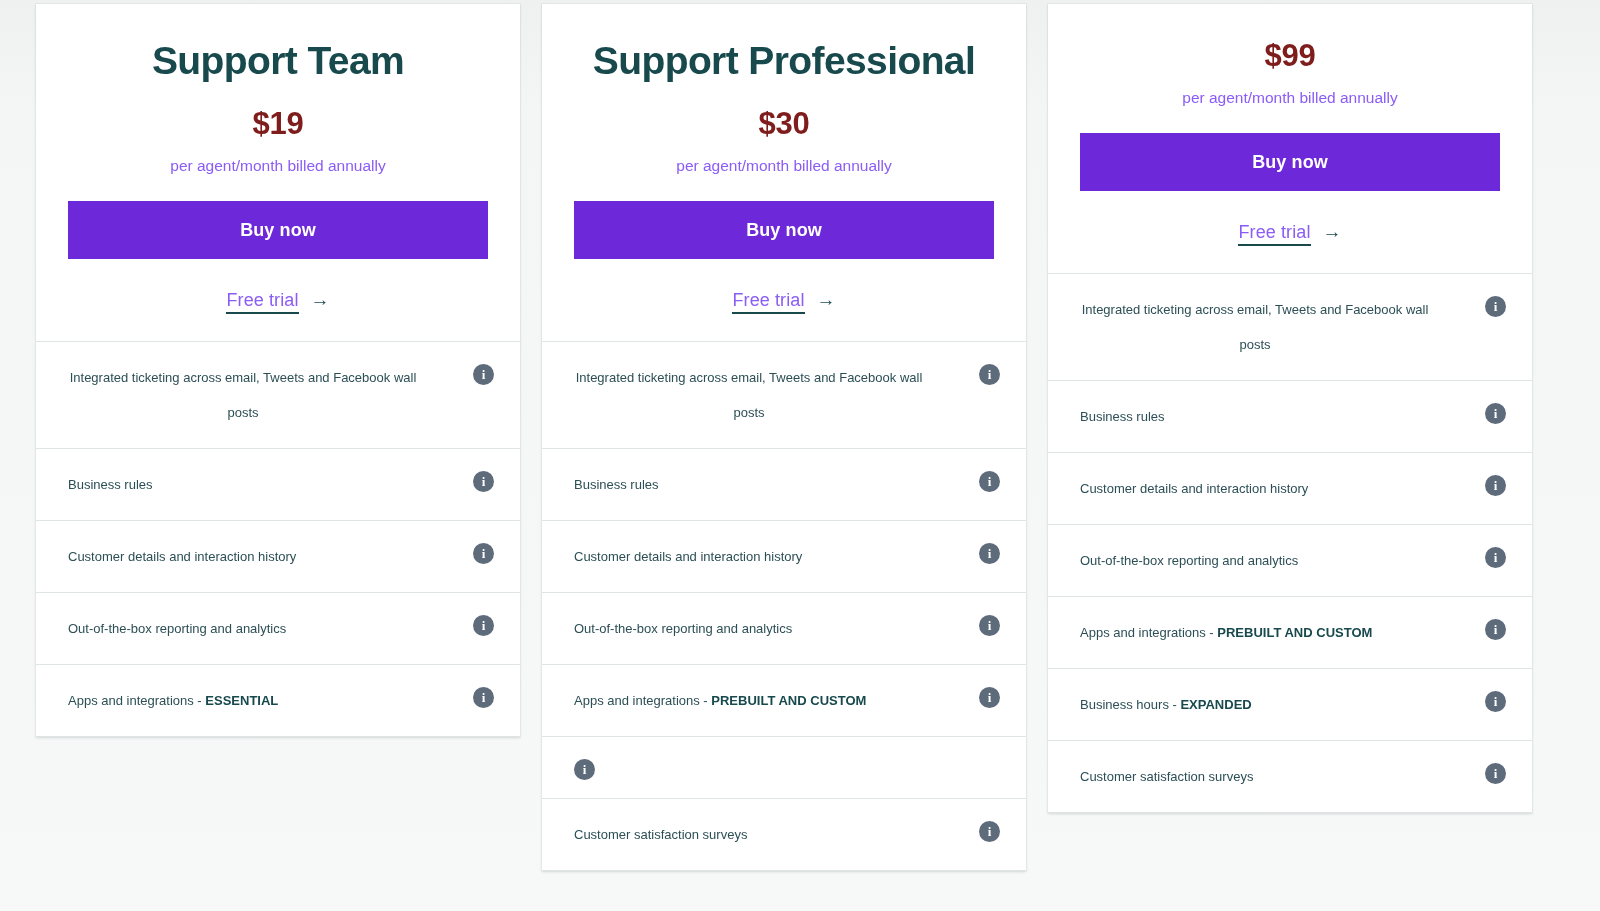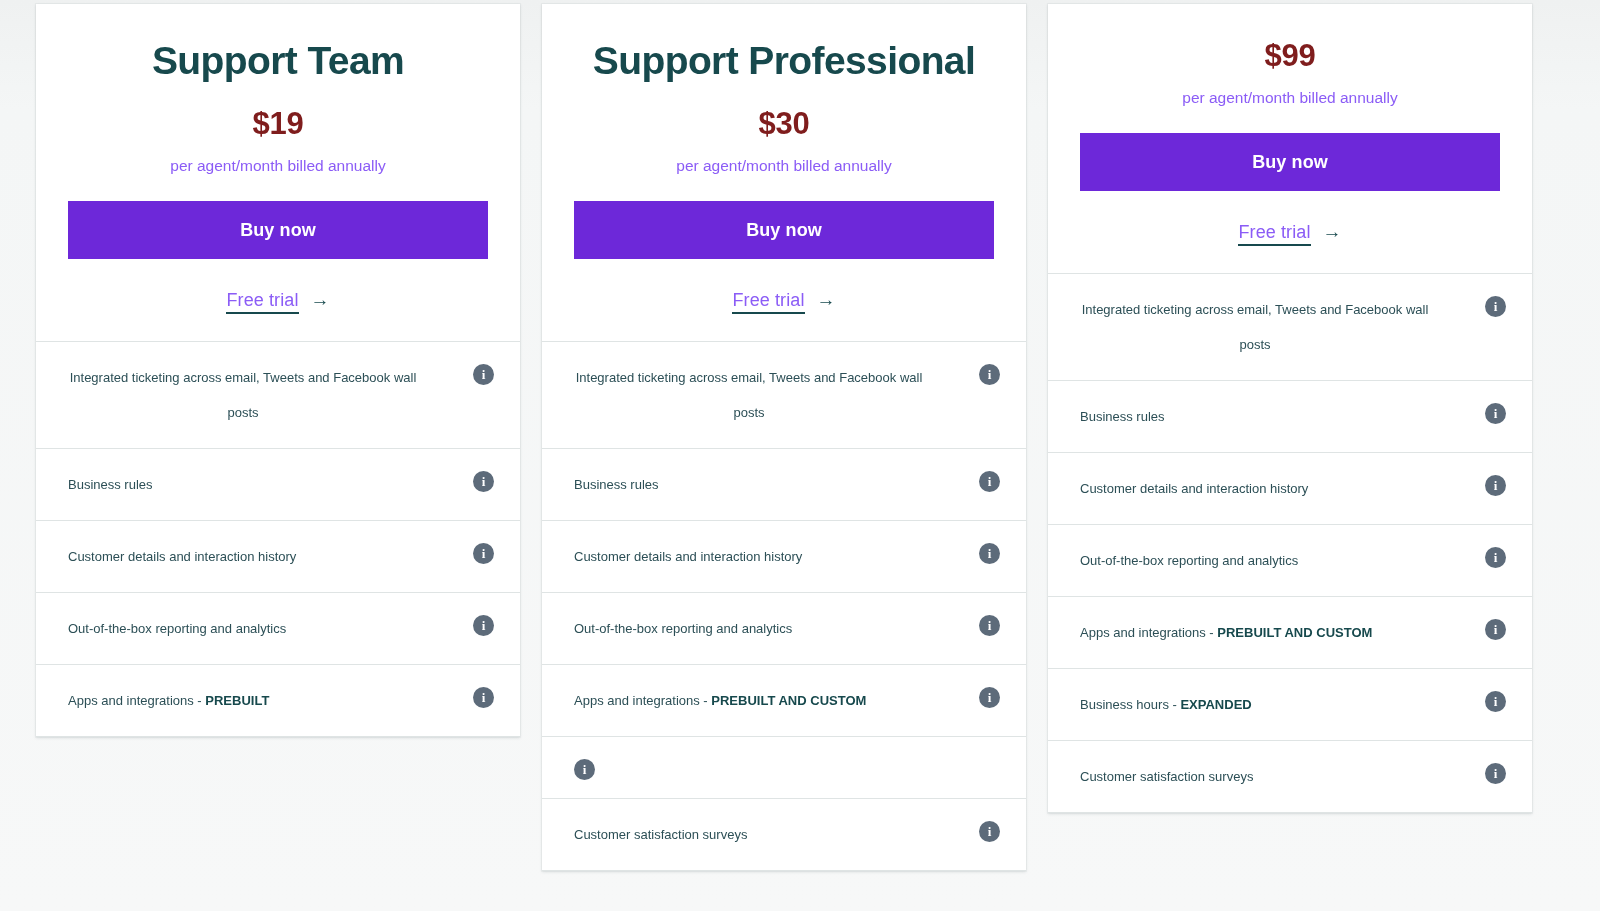--- a/index.html
+++ b/index.html
@@ -182,21 +182,21 @@
           </div>
           <div class="feature-row">
             <div class="feature-text"><span>Customer details and interaction history</span></div>
             <span class="info-icon">i</span>
           </div>
           <div class="feature-row">
             <div class="feature-text"><span>Out-of-the-box reporting and analytics</span></div>
             <span class="info-icon">i</span>
           </div>
           <div class="feature-row">
-            <div class="feature-text"><span>Apps and integrations - </span><b>PREBUILT</b></div>
+            <div class="feature-text"><span>Apps and integrations - </span><b>ESSENTIAL</b></div>
             <span class="info-icon">i</span>
           </div>
         </div>
       </div>
       <div class="card">
         <div class="card-head">
           <div class="plan-title">Support Professional</div>
           <div class="plan-price">$30</div>
           <div class="plan-period">per agent/month billed annually</div>
           <button class="buy-btn">Buy now</button>

